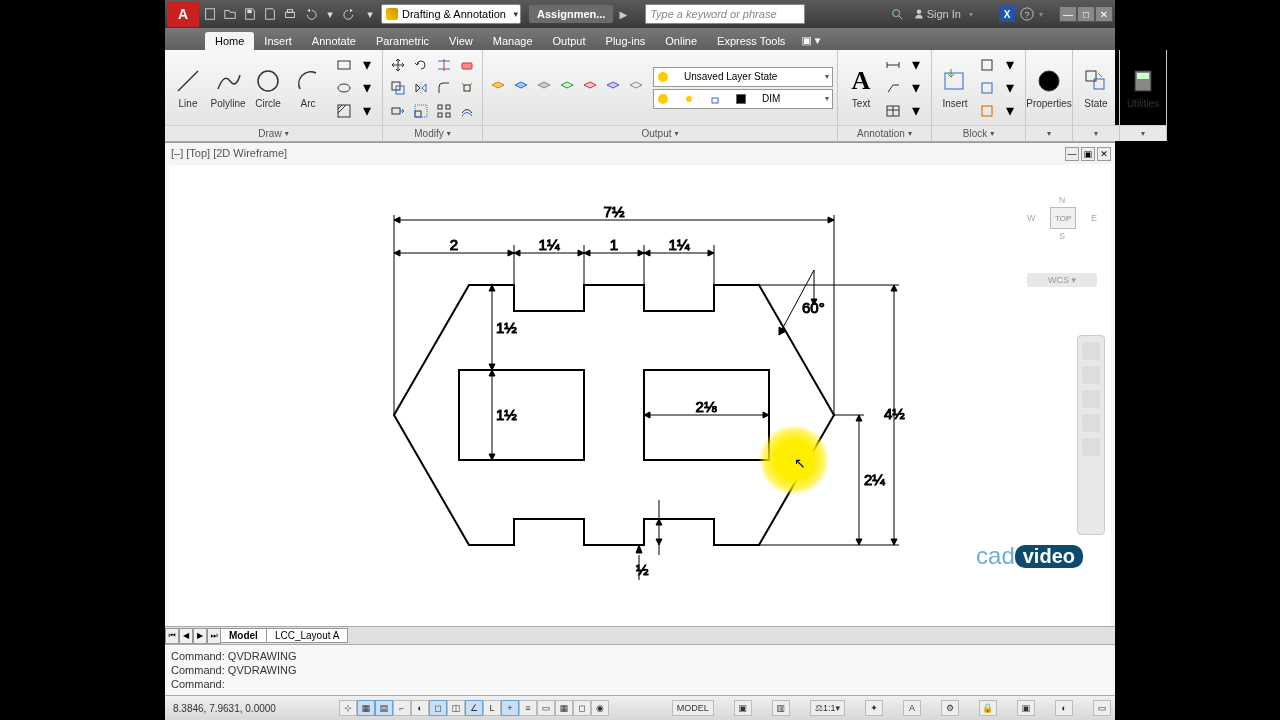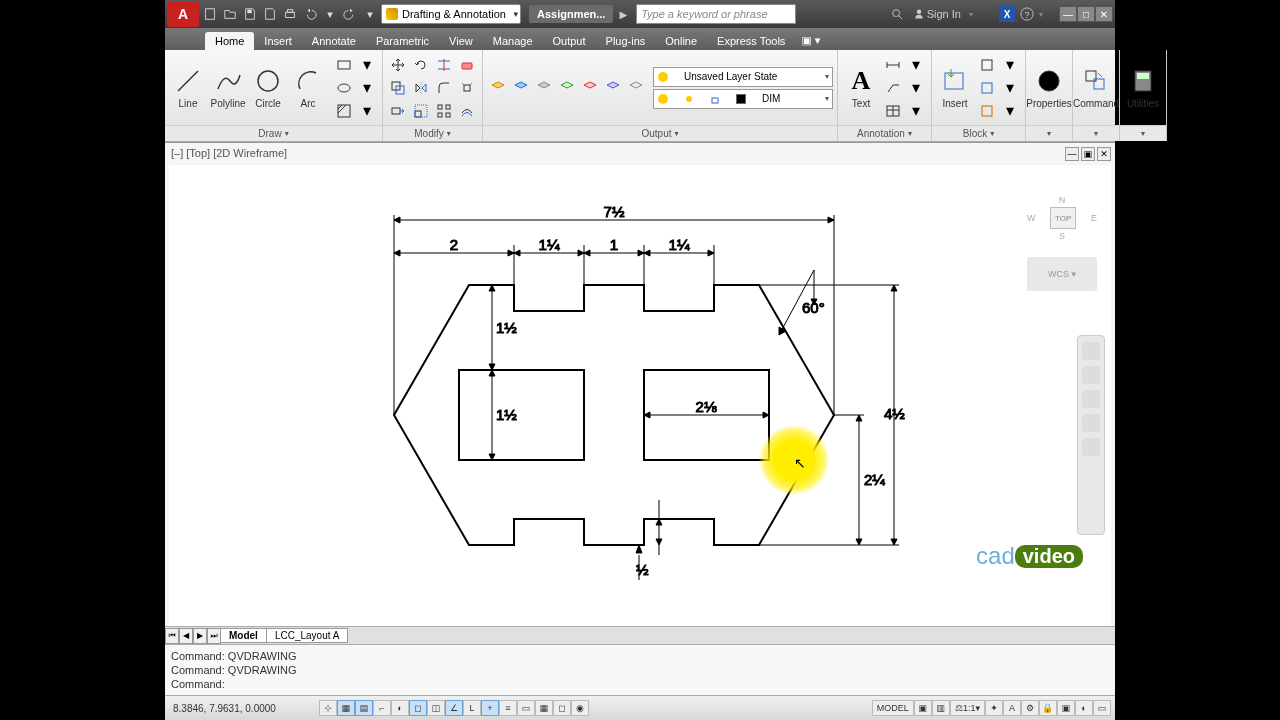--- a/index.html
+++ b/index.html
@@ -9,21 +9,21 @@
 
 .titlebar { height: 28px; background: linear-gradient(#5a5a5a,#3a3a3a); display: flex; align-items: center; padding: 0 2px; gap: 2px; }
 .logo { width: 32px; height: 26px; background: #c92020; display: flex; align-items: center; justify-content: center; color: #fff; font-weight: bold; font-size: 14px; border-radius: 2px; }
 .qat-btn { width: 18px; height: 18px; display: flex; align-items: center; justify-content: center; color: #ddd; font-size: 11px; cursor: pointer; }
 .qat-btn svg { width: 14px; height: 14px; }
 .ws-dd { height: 20px; background: #fff; border: 1px solid #888; font-size: 11px; padding: 0 14px 0 4px; display: flex; align-items: center; gap: 4px; border-radius: 2px; position: relative;}
 .ws-dd::after { content: "▾"; position: absolute; right: 2px; font-size: 9px; color: #333;}
 .ws-icon { width: 12px; height: 12px; background: linear-gradient(45deg,#ffcc00,#cc8800); border-radius: 2px;}
 .title-tab { background: #6b6b6b; color: #fff; font-size: 11px; padding: 3px 8px; border-radius: 2px; margin-left: 6px; font-weight: bold;}
 .title-arrow { color:#ccc; font-size:10px; margin-left:4px;}
-.search-box { flex: 1; max-width: 160px; height: 20px; background: #fff; border: 1px solid #888; margin-left: 7px; font-size: 11px; font-style: italic; color: #888; padding: 4px 4px; display: flex; align-items: center; text-align: right;}
+.search-box { flex: 1; max-width: 160px; height: 20px; background: #fff; border: 1px solid #888; margin-left: 16px; font-size: 11px; font-style: italic; color: #888; padding: 4px 4px; display: flex; align-items: center; text-align: right;}
 .title-right { margin-left: auto; display: flex; align-items: center; gap: 4px; color: #ccc; font-size: 11px;}
 .title-right .ico { width: 16px; height: 16px; display: flex; align-items: center; justify-content: center; cursor: pointer;}
 .signin { display: flex; align-items: center; gap: 2px; color: #ccc; font-size: 11px; padding: 0 4px; cursor: pointer;}
 .win-btns { display: flex; gap: 0;}
 .win-btn { width: 18px; height: 16px; background: #888; display: flex; align-items: center; justify-content: center; font-size: 10px; color: #fff; border: 1px solid #555; cursor: pointer;}
 
 
 .ribbon-tabs { height: 22px; background: linear-gradient(#787878,#5e5e5e); display: flex; align-items: flex-end; padding-left: 40px; gap: 0;}
 .rtab { padding: 3px 10px; font-size: 11px; color: #fff; cursor: pointer; border-top-left-radius: 3px; border-top-right-radius: 3px;}
 .rtab.active { background: #f5f5f5; color: #000; }
@@ -51,44 +51,44 @@
 .viewport-wrap { flex: 1; background: #f5f5f5; position: relative; border-top: 1px solid #999;}
 .vp-controls { position: absolute; left: 6px; top: 4px; font-size: 11px; color: #555;}
 .vp-minmax { position: absolute; right: 4px; top: 4px; display: flex; gap: 2px;}
 .vp-minmax .b { width: 14px; height: 14px; border: 1px solid #999; background: #eee; font-size: 9px; display: flex; align-items: center; justify-content: center; cursor: pointer;}
 .canvas { position: absolute; inset: 0; background: #fff; margin: 22px 4px 0 4px;}
 .drawing { position: absolute; left: 215px; top: 20px; }
 
 
 .navcube { position: absolute; right: 14px; top: 30px; width: 70px; text-align: center; font-size: 9px; color: #aaa;}
 .navcube .cube { width: 26px; height: 22px; border: 1px solid #bbb; background: #f0f0f0; margin: 2px auto; font-size: 8px; display: flex; align-items: center; justify-content: center; color: #888;}
-.navcube .wcs { margin-top: 16px; background: #e8e8e8; border-radius: 2px; padding: 12px; color:#999;}
+.navcube .wcs { margin-top: 32px; background: #e8e8e8; border-radius: 2px; padding: 2px; color:#999;}
 .navbar { position: absolute; right: 6px; top: 170px; width: 28px; height: 200px; background: rgba(230,230,230,0.9); border: 1px solid #ccc; border-radius: 4px; display: flex; flex-direction: column; align-items: center; gap: 6px; padding: 6px 0;}
 .navbar .nb { width: 18px; height: 18px; background: #ddd; border-radius: 3px;}
 
 
 .layout-tabs { height: 18px; background: #e0e0e0; border-top: 1px solid #aaa; display: flex; align-items: center; font-size: 10px;}
 .layout-tabs .nav { display: flex;}
 .layout-tabs .nav .nb { width: 14px; height: 16px; border: 1px solid #999; background: #f0f0f0; display:flex;align-items:center;justify-content:center;font-size:8px;cursor:pointer;}
 .ltab { padding: 1px 8px; border: 1px solid #999; background: #fff; cursor: pointer; margin-left: -1px;}
 .ltab.active { background: #fff; font-weight: bold;}
 
 
 .cmdline { background: #f8f8f8; border-top: 1px solid #aaa; font-family: "Courier New", monospace; font-size: 11px; padding: 4px 6px; color: #333;}
 .cmdline .row { line-height: 14px;}
 
 
-.statusbar { height: 20px; background: linear-gradient(#f0f0f0,#d8d8d8); border-top: 1px solid #aaa; display: flex; align-items: center; font-size: 10px; color: #333; padding: 12px 4px; gap: 0;}
+.statusbar { height: 20px; background: linear-gradient(#f0f0f0,#d8d8d8); border-top: 1px solid #aaa; display: flex; align-items: center; font-size: 10px; color: #333; padding: 12px 4px; gap: 20px;}
 .statusbar .sb { width: 18px; height: 16px; border: 1px solid #bbb; background: #eee; display: flex; align-items: center; justify-content: center; cursor: pointer; font-size: 9px;}
 .statusbar .sb.on { background: #c8dff5; border-color: #6aa3d8;}
 .coord { width: 150px; padding: 0 4px;}
 
 
 .watermark { position: absolute; right: 28px; bottom: 74px; font-size: 24px; color: #6baedb; font-family: Georgia, serif; display: flex; align-items: center; gap: 0;}
-.watermark .vid { background: #4d7c0f; color: #fff; border-radius: 10px; padding: 0 8px; font-weight: bold; font-size: 20px;}
+.watermark .vid { background: #0c4a6e; color: #fff; border-radius: 10px; padding: 0 8px; font-weight: bold; font-size: 20px;}
 
 
 .highlight { position: absolute; width: 70px; height: 70px; background: radial-gradient(circle, #ffee00 40%, rgba(255,238,0,0.6) 60%, rgba(255,238,0,0) 72%); border-radius: 50%;}
 .cursor-arrow { position: absolute; font-size: 14px; color: #000;}
 
 svg { display: block;}
 </style>
 </head>
 <body>
 
@@ -491,21 +491,21 @@
     <div class="panel" style="width:52px">
       <div class="panel-body" style="justify-content:center">
           <div class="big-tool">
             <div class="ticon">
               <svg width="28" height="28">
                 <rect x="4" y="4" width="10" height="10" fill="none" stroke="#333"></rect>
                 <rect x="12" y="12" width="10" height="10" fill="none" stroke="#36c"></rect>
                 <path d="M16 6l4 4" stroke="#c60"></path>
               </svg>
             </div>
-            <div class="tlabel">Command</div>
+            <div class="tlabel">State</div>
           </div>
         </div>
       <div class="panel-title" style="font-size:0"></div>
     </div>
 
     <div class="panel" style="width:52px">
       <div class="panel-body" style="justify-content:center">
           <div class="big-tool">
             <div class="ticon">
               <svg width="28" height="28">

